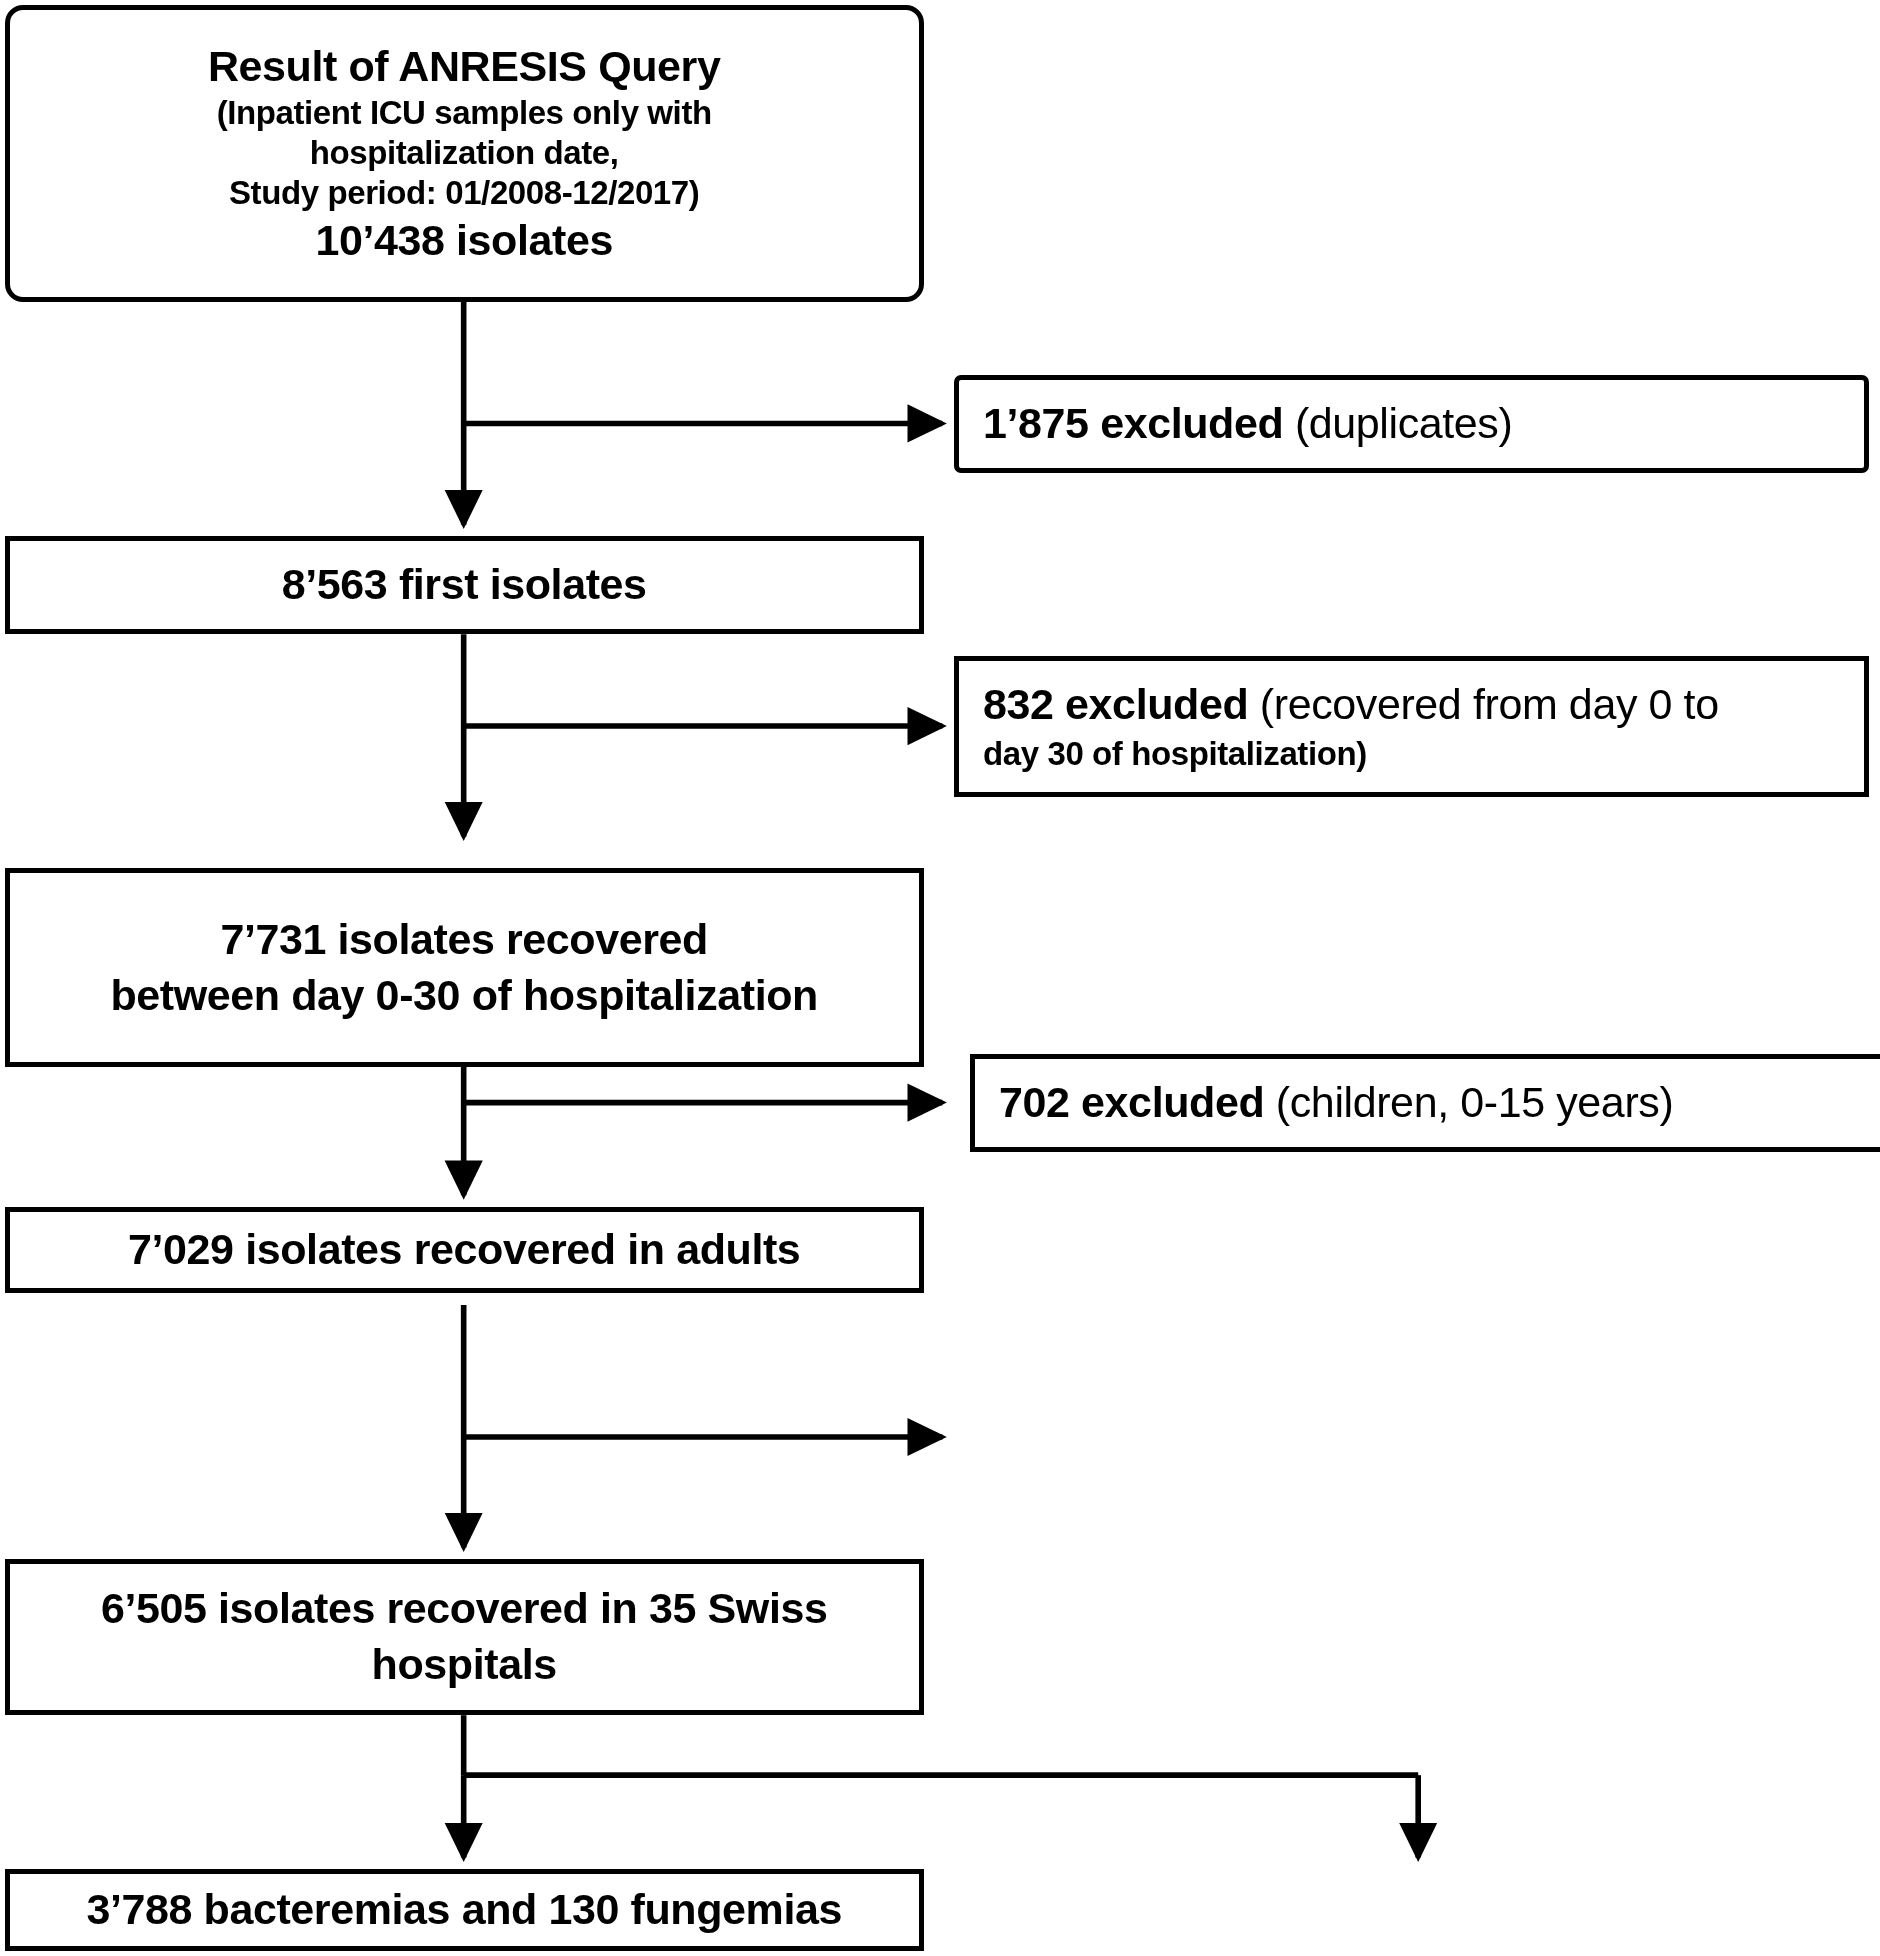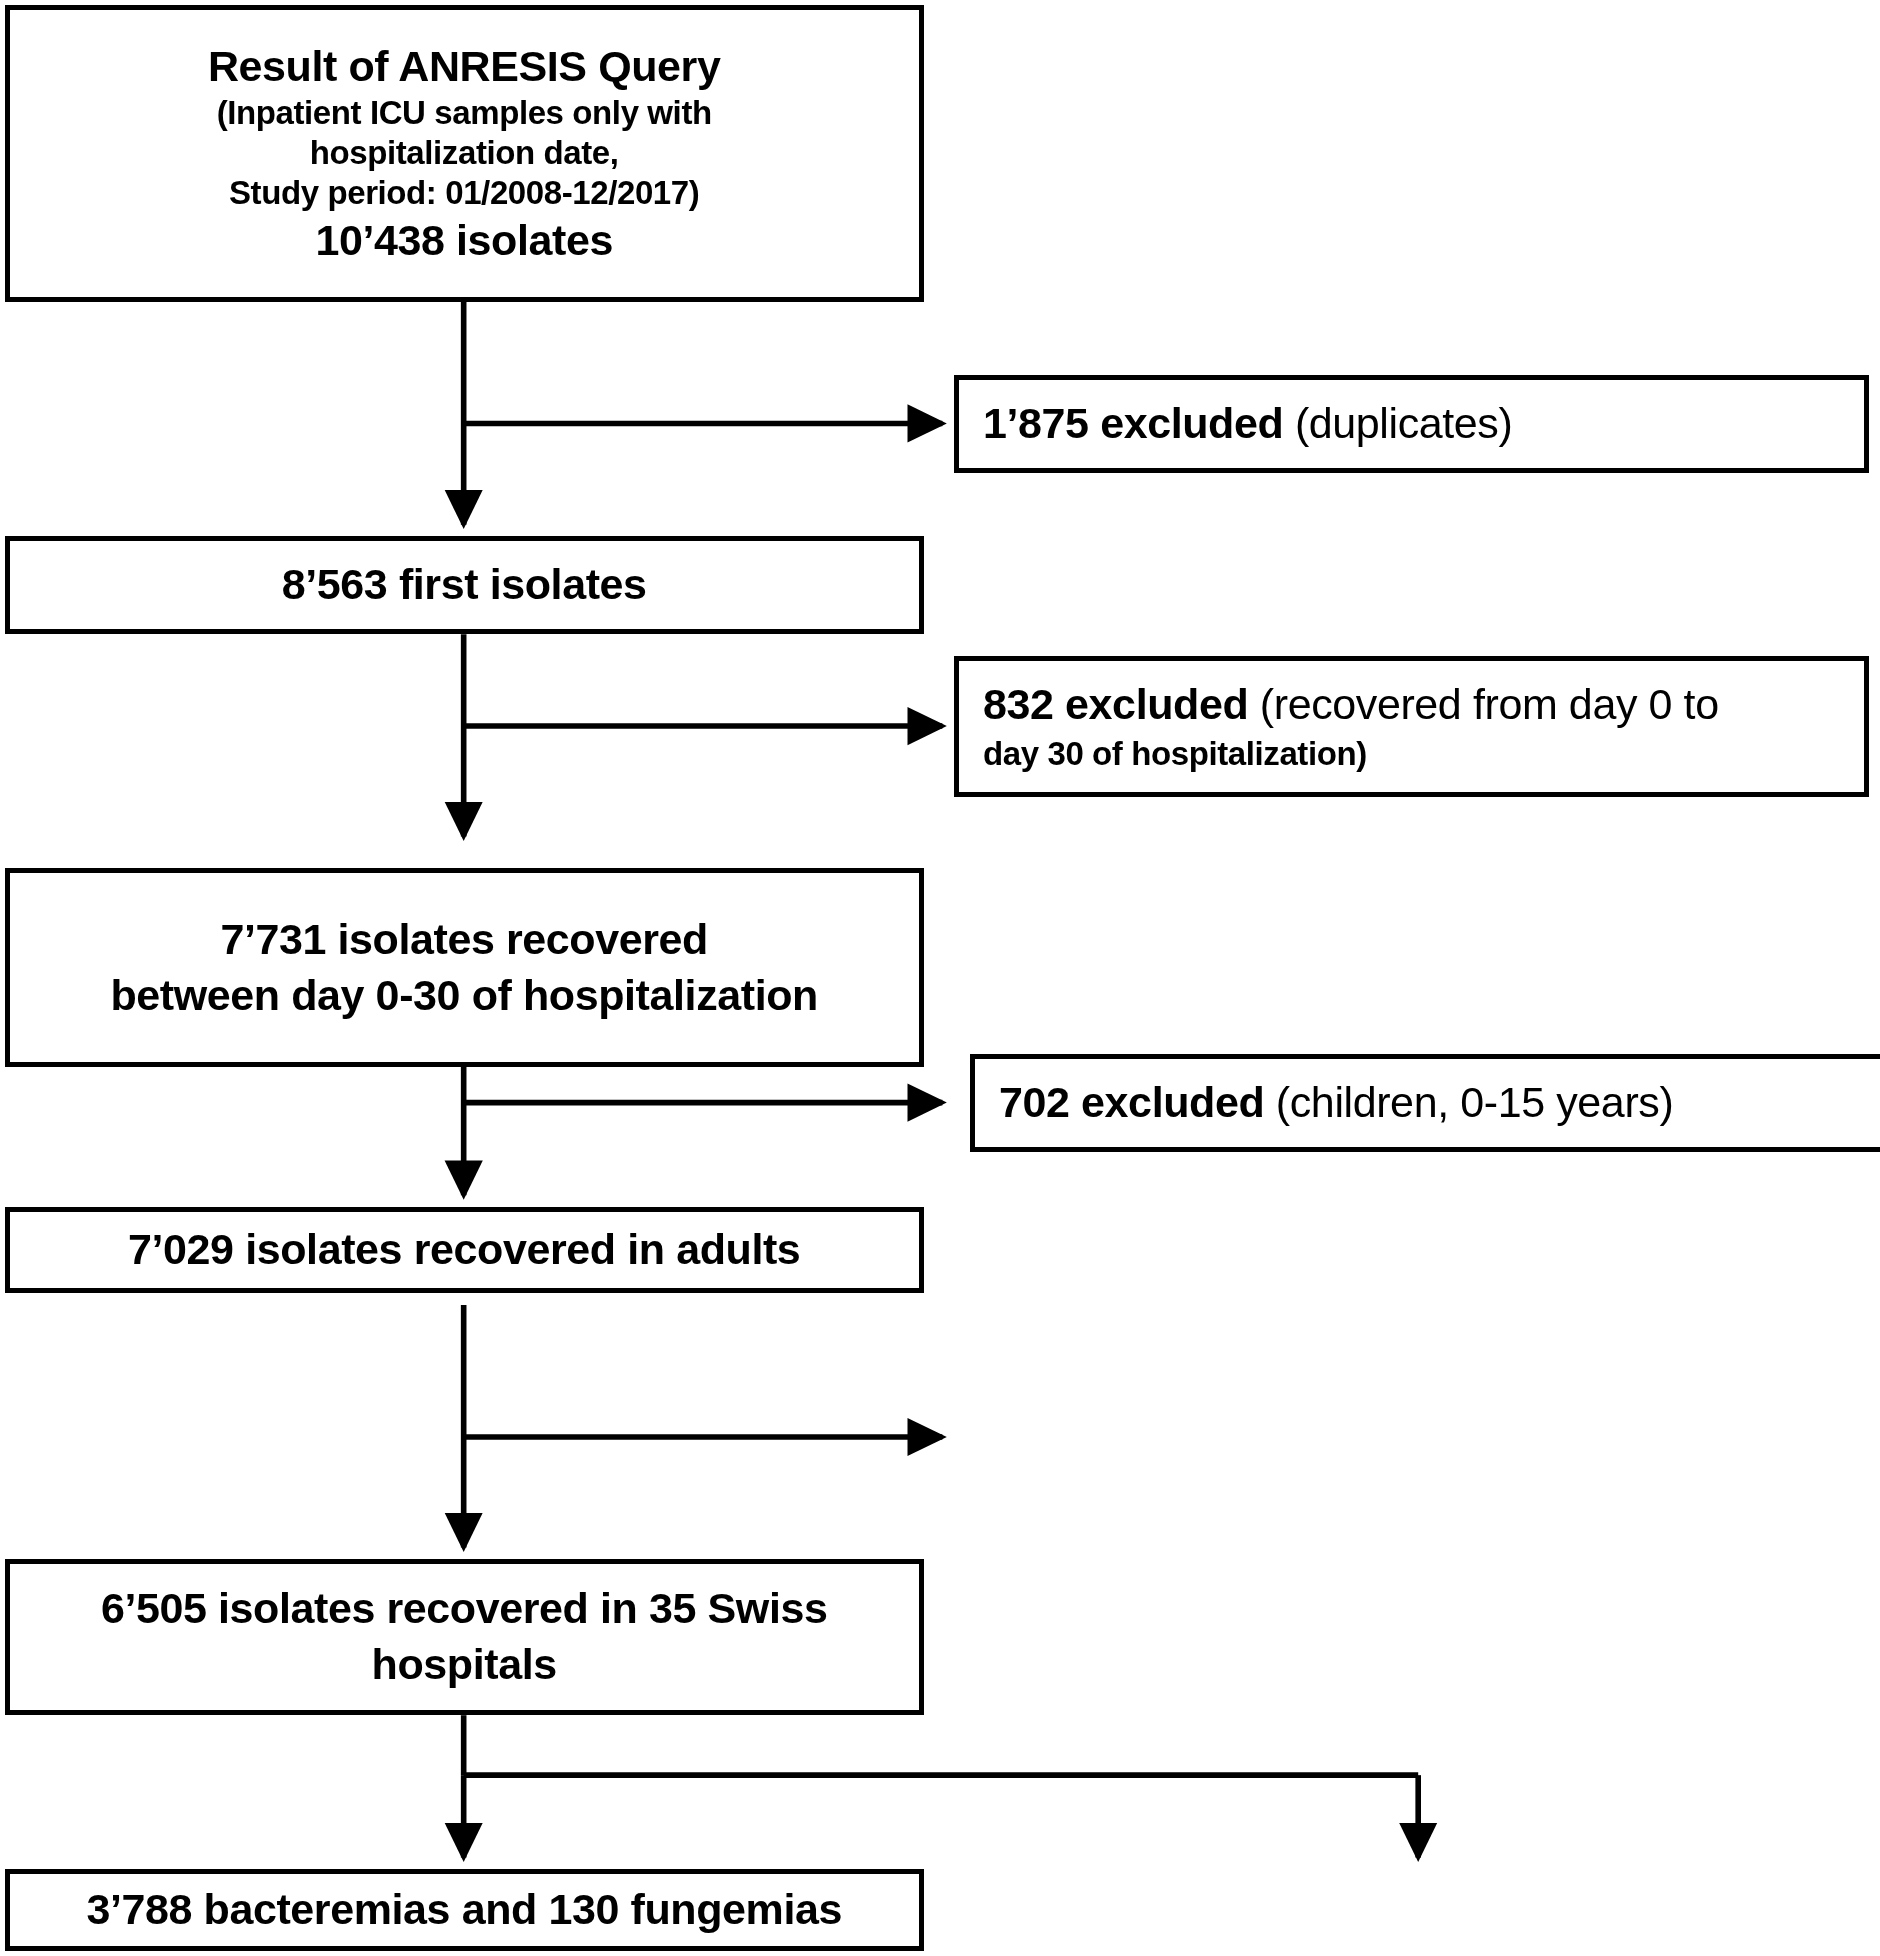--- a/index.html
+++ b/index.html
@@ -45,29 +45,29 @@
   }
   .fbox.leftal .ln { padding-left: 24px; }
 
   .t-bold   { font-weight: bold; font-size: 43px; letter-spacing: -0.4px; }
   .t-norm   { font-weight: bold; font-size: 33px; letter-spacing: -0.4px; }
   .t-mix    { font-size: 43px; letter-spacing: -0.4px; }
   .t-mix b  { font-weight: bold; }
   .t-mix span.reg { font-weight: normal; }
 
   
-  #box-source      { left: 4.7px;    top: 4.7px;    width: 919px; height: 297px; }
+  #box-source      { left: 4.7px;    top: 4.7px;    width: 919px; height: 297px; border-radius: 18px; }
   #box-first       { left: 4.7px;    top: 536px;  width: 919px; height: 98px; }
   #box-d030        { left: 4.7px;    top: 868px;  width: 919px; height: 199px; text-align: right; }
   #box-adults      { left: 4.7px;    top: 1207px; width: 919px; height: 86px; }
   #box-swiss       { left: 4.7px;    top: 1559px; width: 919px; height: 156px; }
   #box-bacteremia  { left: 4.7px;    top: 1869px; width: 919px; height: 82px;  }
 
   
-  #box-ex-dup      { left: 954px; top: 375px;  width: 915px; height: 98px; }
+  #box-ex-dup      { left: 954px; top: 375px;  width: 915px; height: 98px; border-radius: 7px; }
   #box-ex-day      { left: 954px; top: 656px;  width: 915px; height: 141px; }
   #box-ex-child    { left: 954px; top: 1054px; width: 915px; height: 98px; margin-left: 16px; }
   #box-ex-524      { left: 954px; top: 1310px; width: 915px; height: 256px; }
   #box-skin        { left: 954px; top: 1869px; width: 915px; height: 82px;  }
 
   
   #box-source { line-height: 1.22; }
   #box-ex-524 { line-height: 1.33; }
 </style>
 </head>

